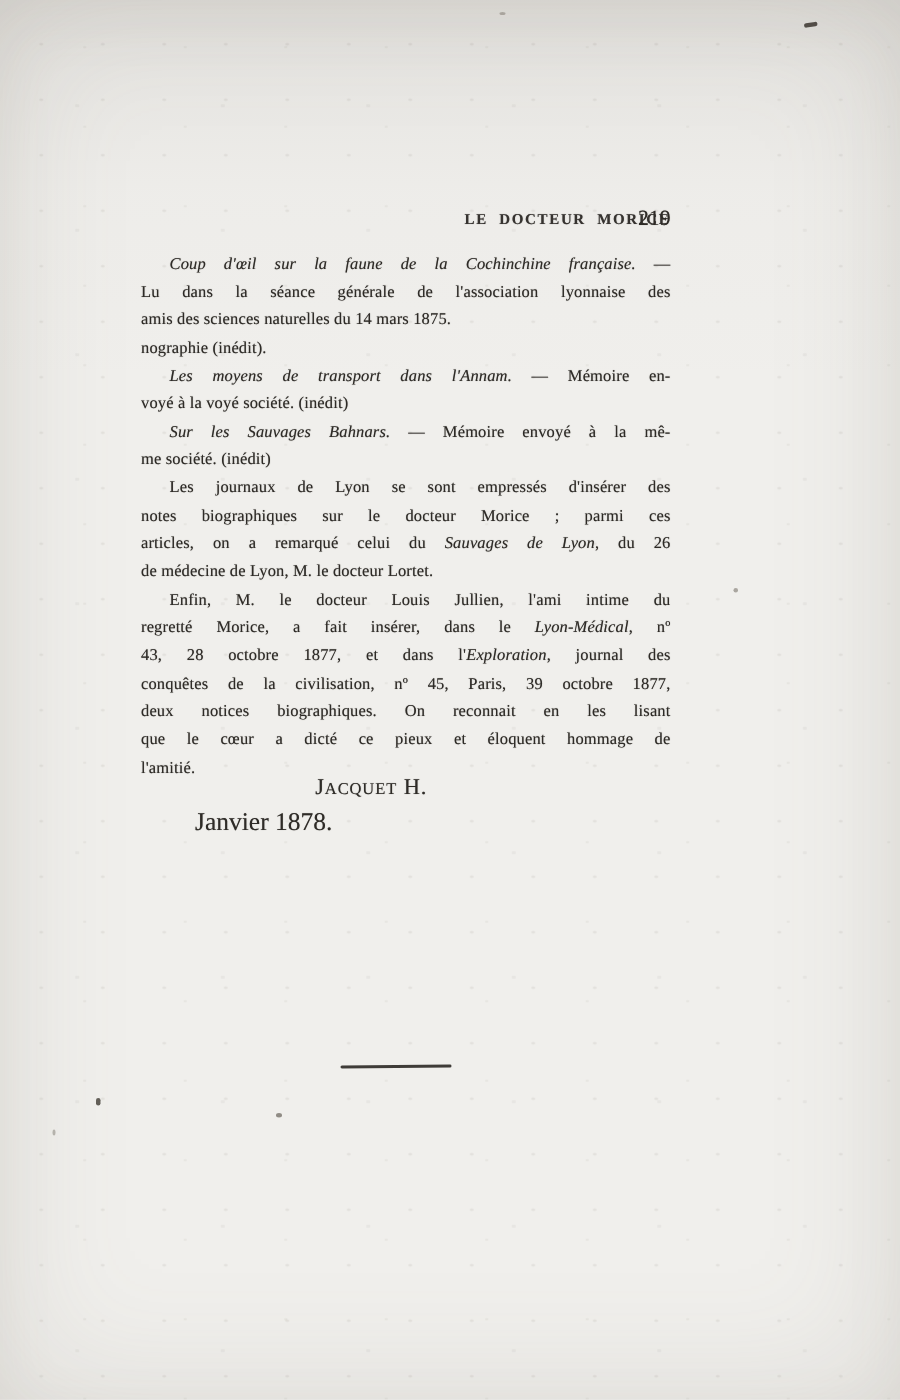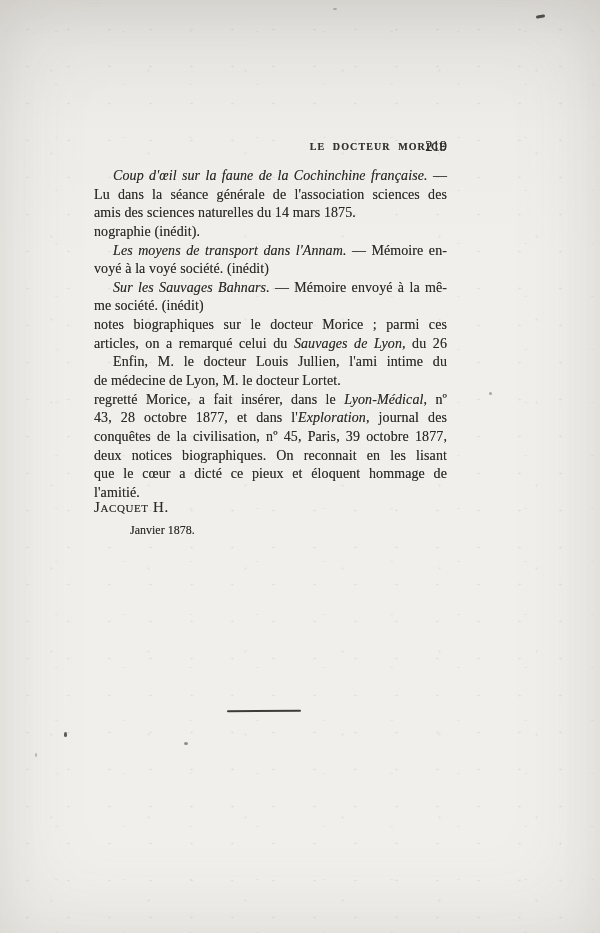--- a/index.html
+++ b/index.html
@@ -48,53 +48,53 @@
   .page-number {
     position: absolute;
     right: 0;
     top: -3px;
     font-size: 14.5px;
     color: #2e2b27;
     text-shadow: 0 0 0.5px rgba(46,43,39,0.6);
   }
   .text-block {
     margin-top: 11px;
-    font-size: 14px;
+    font-size: 11px;
     letter-spacing: 0.1px;
     color: #2e2b27;
     text-shadow: 0 0 0.6px rgba(46,43,39,0.55);
   }
   .line {
     height: 18.65px;
     line-height: 18.65px;
     text-align: justify;
     text-align-last: justify;
     white-space: nowrap;
     overflow: visible;
   }
   .line.end { text-align-last: left; }
   .line.indent { padding-left: 19px; }
   .it { font-style: italic; }
   .signature {
     margin-top: -5px;
     height: 18px;
     line-height: 18px;
-    text-align: left;
+    text-align: center;
     padding-right: 46px;
     font-variant: small-caps;
     font-size: 15px;
     letter-spacing: 0.6px;
     text-shadow: 0 0 0.6px rgba(46,43,39,0.55);
   }
   .dateline {
     margin-top: 5px;
     height: 18px;
     line-height: 18px;
     padding-left: 36px;
-    font-size: 12px;
+    font-size: 17px;
     text-shadow: 0 0 0.5px rgba(46,43,39,0.5);
   }
   .end-divider {
     position: absolute;
     left: 227px;
     top: 710px;
     width: 74px;
     height: 2px;
     background: #3f3c38;
     border-radius: 1px;
@@ -115,31 +115,32 @@
 
   <div class="content">
 
     <div class="header-row">
       <span class="running-title">LE DOCTEUR MORICE</span>
       <span class="page-number">219</span>
     </div>
 
     <div class="text-block">
         <div class="line indent"><span class="it">Coup d'œil sur la faune de la Cochinchine française.</span><span> —</span></div>
-        <div class="line"><span>Lu dans la séance générale de l'association sciences des</span></div>
+        <div class="line"><span>Lu dans la séance générale de l'association lyonnaise des</span></div>
         <div class="line end"><span>amis des sciences naturelles du 14 mars 1875.</span></div>
         <div class="line end"><span>nographie (inédit).</span></div>
         <div class="line indent"><span class="it">Les moyens de transport dans l'Annam.</span><span> — Mémoire en-</span></div>
         <div class="line end"><span>voyé à la voyé société. (inédit)</span></div>
         <div class="line indent"><span class="it">Sur les Sauvages Bahnars.</span><span> — Mémoire envoyé à la mê-</span></div>
         <div class="line end"><span>me société. (inédit)</span></div>
+        <div class="line indent"><span>Les journaux de Lyon se sont empressés d'insérer des</span></div>
         <div class="line"><span>notes biographiques sur le docteur Morice ; parmi ces</span></div>
         <div class="line"><span>articles, on a remarqué celui du </span><span class="it">Sauvages de Lyon</span><span>, du 26</span></div>
+        <div class="line end"><span>de médecine de Lyon, M. le docteur Lortet.</span></div>
         <div class="line indent"><span>Enfin, M. le docteur Louis Jullien, l'ami intime du</span></div>
-        <div class="line end"><span>de médecine de Lyon, M. le docteur Lortet.</span></div>
         <div class="line"><span>regretté Morice, a fait insérer, dans le </span><span class="it">Lyon-Médical</span><span>, nº</span></div>
         <div class="line"><span>43, 28 octobre 1877, et dans l'</span><span class="it">Exploration</span><span>, journal des</span></div>
         <div class="line"><span>conquêtes de la civilisation, nº 45, Paris, 39 octobre 1877,</span></div>
         <div class="line"><span>deux notices biographiques. On reconnait en les lisant</span></div>
         <div class="line"><span>que le cœur a dicté ce pieux et éloquent hommage de</span></div>
         <div class="line end"><span>l'amitié.</span></div>
       </div>
 
     <div class="signature">Jacquet H.</div>
 

